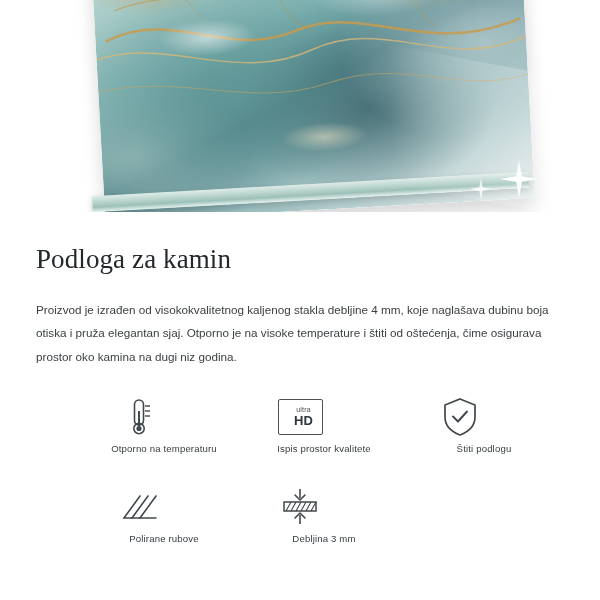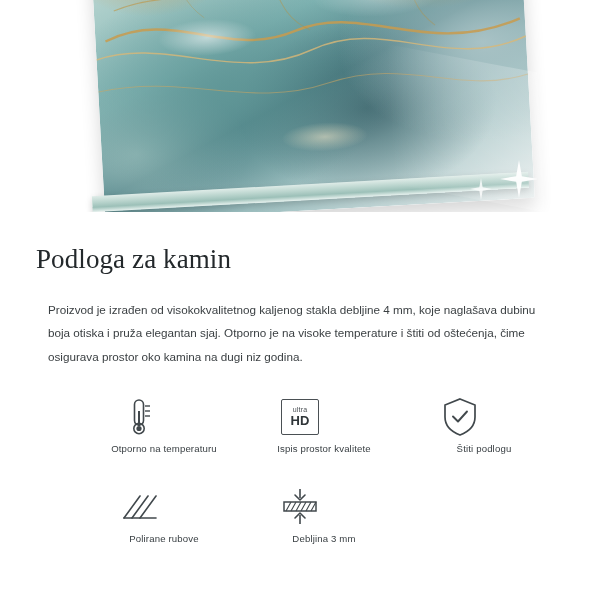--- a/index.html
+++ b/index.html
@@ -122,21 +122,21 @@
     color: #23282b;
     margin: 8px 0 20px 0;
     letter-spacing: 0.1px;
   }
   .title .line2 { display: block; }
 
   .paragraph {
     font-size: 11.7px;
     line-height: 2.02;
     color: #3a3f42;
-    margin: 12px;
+    margin: 0;
     max-width: 530px;
   }
 
   
   .features {
     margin-top: 26px;
     display: grid;
     grid-template-columns: repeat(3, 1fr);
     grid-row-gap: 12px;
     padding: 0 24px;
@@ -170,20 +170,21 @@
   .hd-box {
     width: 36px;
     height: 34px;
     border: 1.6px solid #4a5054;
     border-radius: 2px;
     display: flex;
     flex-direction: column;
     align-items: center;
     justify-content: center;
     line-height: 1;
+    padding-left: 7px;
   }
   .hd-box .hd-top {
     font-size: 7px;
     letter-spacing: 0.2px;
     color: #4a5054;
     margin-bottom: 1px;
   }
   .hd-box .hd-bottom {
     font-size: 13px;
     font-weight: bold;

